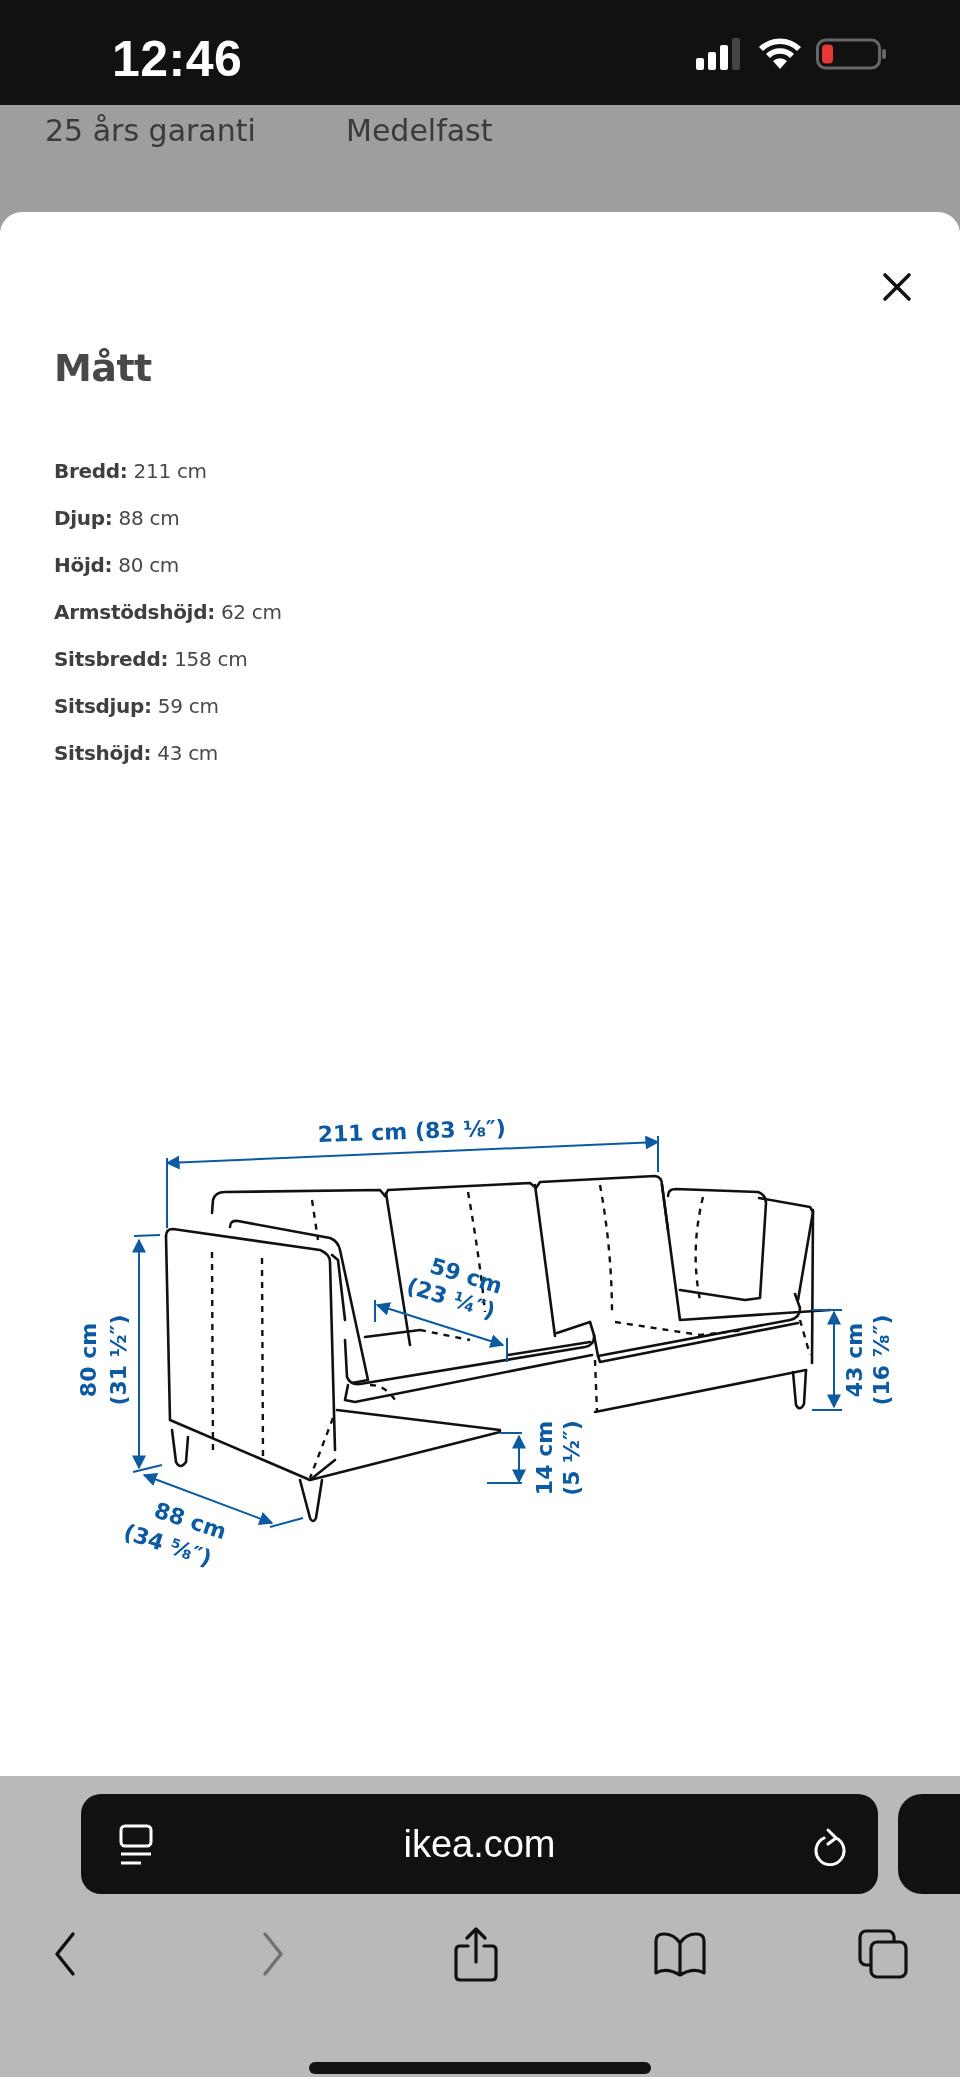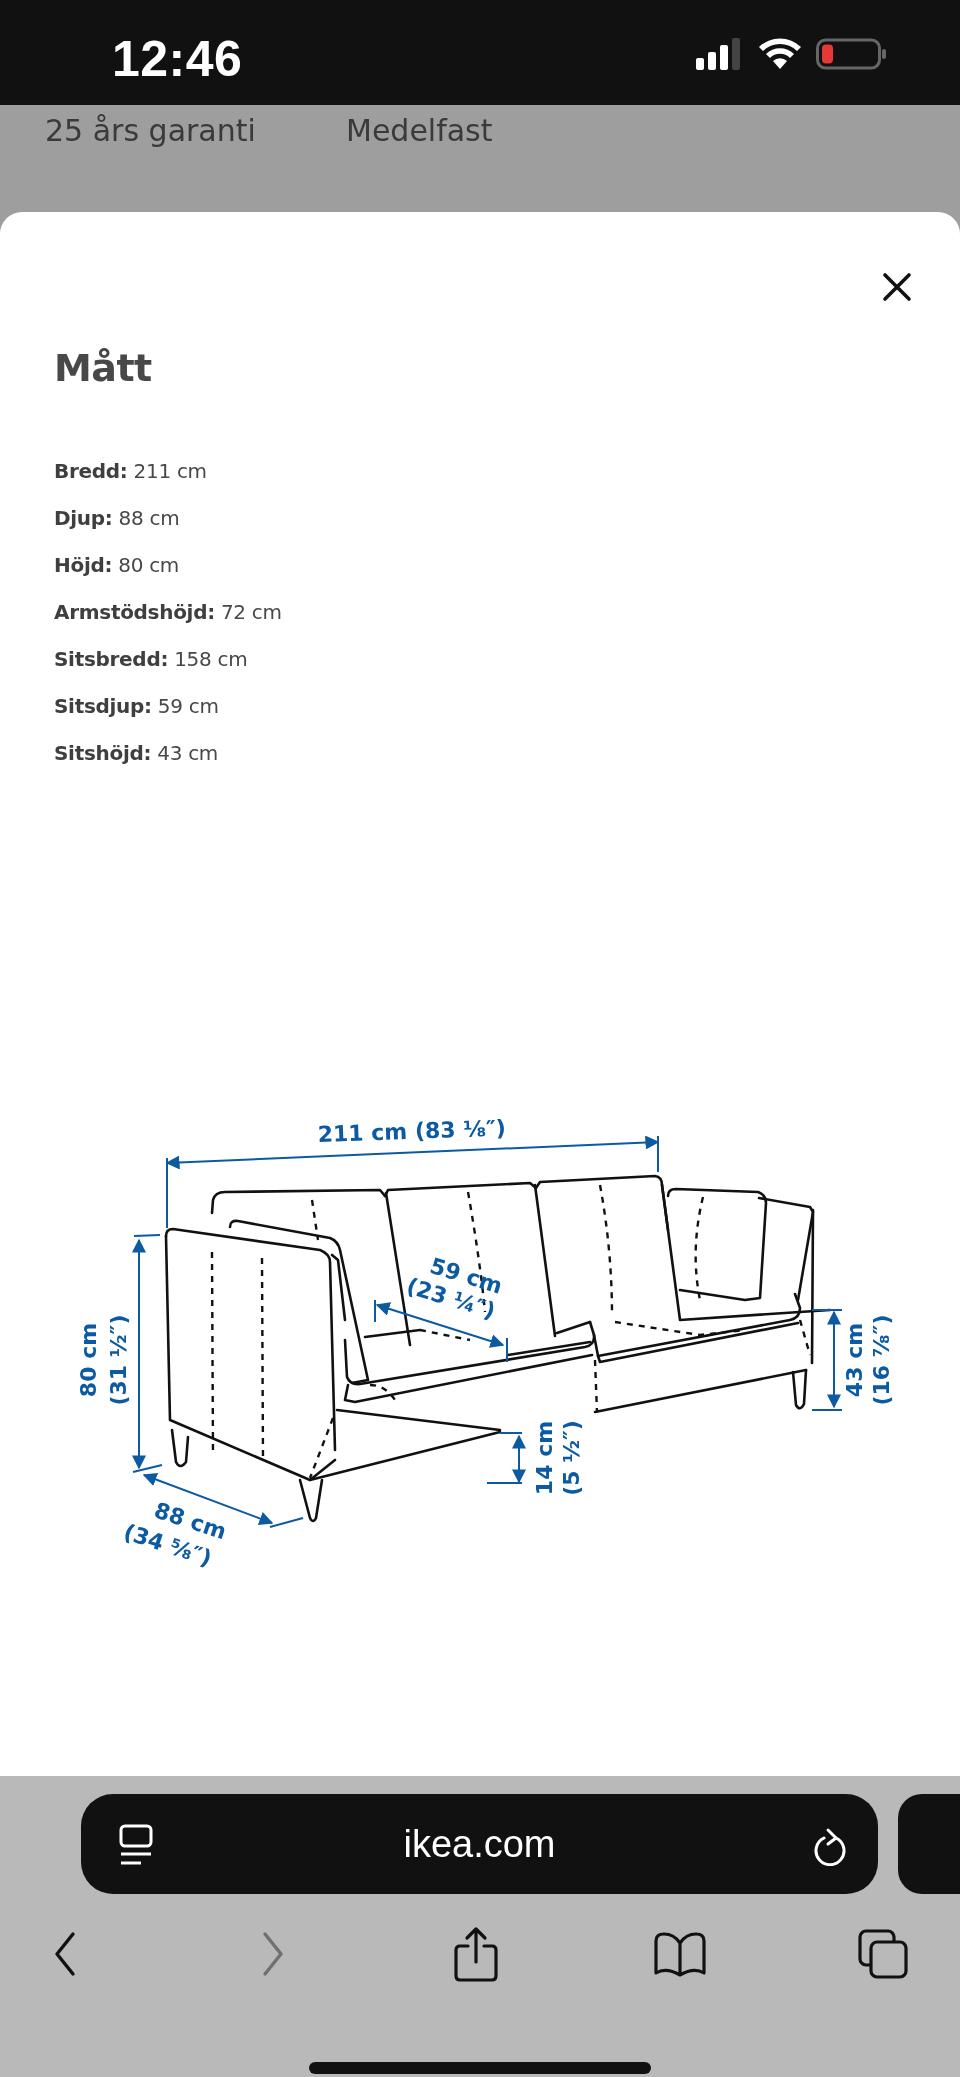--- a/index.html
+++ b/index.html
@@ -18,21 +18,21 @@
   
   .sheet { position: absolute; left: 0; top: 212px; width: 960px; height: 1564px; background: #ffffff; border-radius: 22px 22px 0 0; }
   .close-btn { position: absolute; left: 872px; top: 50px; width: 50px; height: 50px; display: flex; align-items: center; justify-content: center; cursor: pointer; }
   .sheet-title { position: absolute; left: 54px; top: 134px; font-size: 38px; font-weight: 700; color: #484848; font-family: "DejaVu Sans", sans-serif; letter-spacing: -0.5px; }
   .dim-list { position: absolute; left: 54px; top: 236px; list-style: none; }
   .dim-list li { font-size: 20px; line-height: 47px; color: #484848; white-space: nowrap; letter-spacing: -0.3px; }
   .dim-list li b { font-weight: 700; color: #3f3f3f; }
 
   
   .safari { position: absolute; left: 0; top: 1776px; width: 960px; height: 301px; background: #b9b9b9; }
-  .url-bar { position: absolute; left: 81px; top: 18px; width: 797px; height: 100px; background: #111; border-radius: 32px; display: flex; align-items: center; justify-content: center; }
+  .url-bar { position: absolute; left: 81px; top: 18px; width: 797px; height: 100px; background: #111; border-radius: 20px; display: flex; align-items: center; justify-content: center; }
   .url-text { color: #fff; font-family: "Liberation Sans", sans-serif; font-size: 38px; }
   .url-left { position: absolute; left: 38px; top: 30px; }
   .url-right { position: absolute; right: 28px; top: 26px; }
   .next-tab { position: absolute; left: 898px; top: 18px; width: 100px; height: 100px; background: #111; border-radius: 24px; }
   .toolbar-btn { position: absolute; top: 148px; width: 60px; height: 60px; display: flex; align-items: center; justify-content: center; cursor: pointer; }
   .home-indicator { position: absolute; left: 309px; top: 286px; width: 342px; height: 12px; border-radius: 6px; background: #111; }
 </style>
 </head>
 <body>
 
@@ -68,21 +68,21 @@
     <svg width="30" height="30" viewBox="0 0 30 30">
       <path d="M3 3 L27 27 M27 3 L3 27" stroke="#111" stroke-width="3.6" stroke-linecap="round"></path>
     </svg>
   </div>
   <h1 class="sheet-title">Mått</h1>
 
   <ul class="dim-list">
     <li><b>Bredd:</b> <span>211 cm</span></li>
     <li><b>Djup:</b> <span>88 cm</span></li>
     <li><b>Höjd:</b> <span>80 cm</span></li>
-    <li><b>Armstödshöjd:</b> <span>72 cm</span></li>
+    <li><b>Armstödshöjd:</b> <span>62 cm</span></li>
     <li><b>Sitsbredd:</b> <span>158 cm</span></li>
     <li><b>Sitsdjup:</b> <span>59 cm</span></li>
     <li><b>Sitshöjd:</b> <span>43 cm</span></li>
   </ul>
 </div>
 
 <svg class="diagram-svg" style="position:absolute;left:0;top:0;width:960px;height:2077px;pointer-events:none" viewBox="0 0 960 2077">
   <defs>
     <marker id="arr" viewBox="0 0 10 10" refX="9" refY="5" markerWidth="7" markerHeight="7" orient="auto-start-reverse">
       <path d="M0 0 L10 5 L0 10 Z" fill="#0b5aa2"></path>

